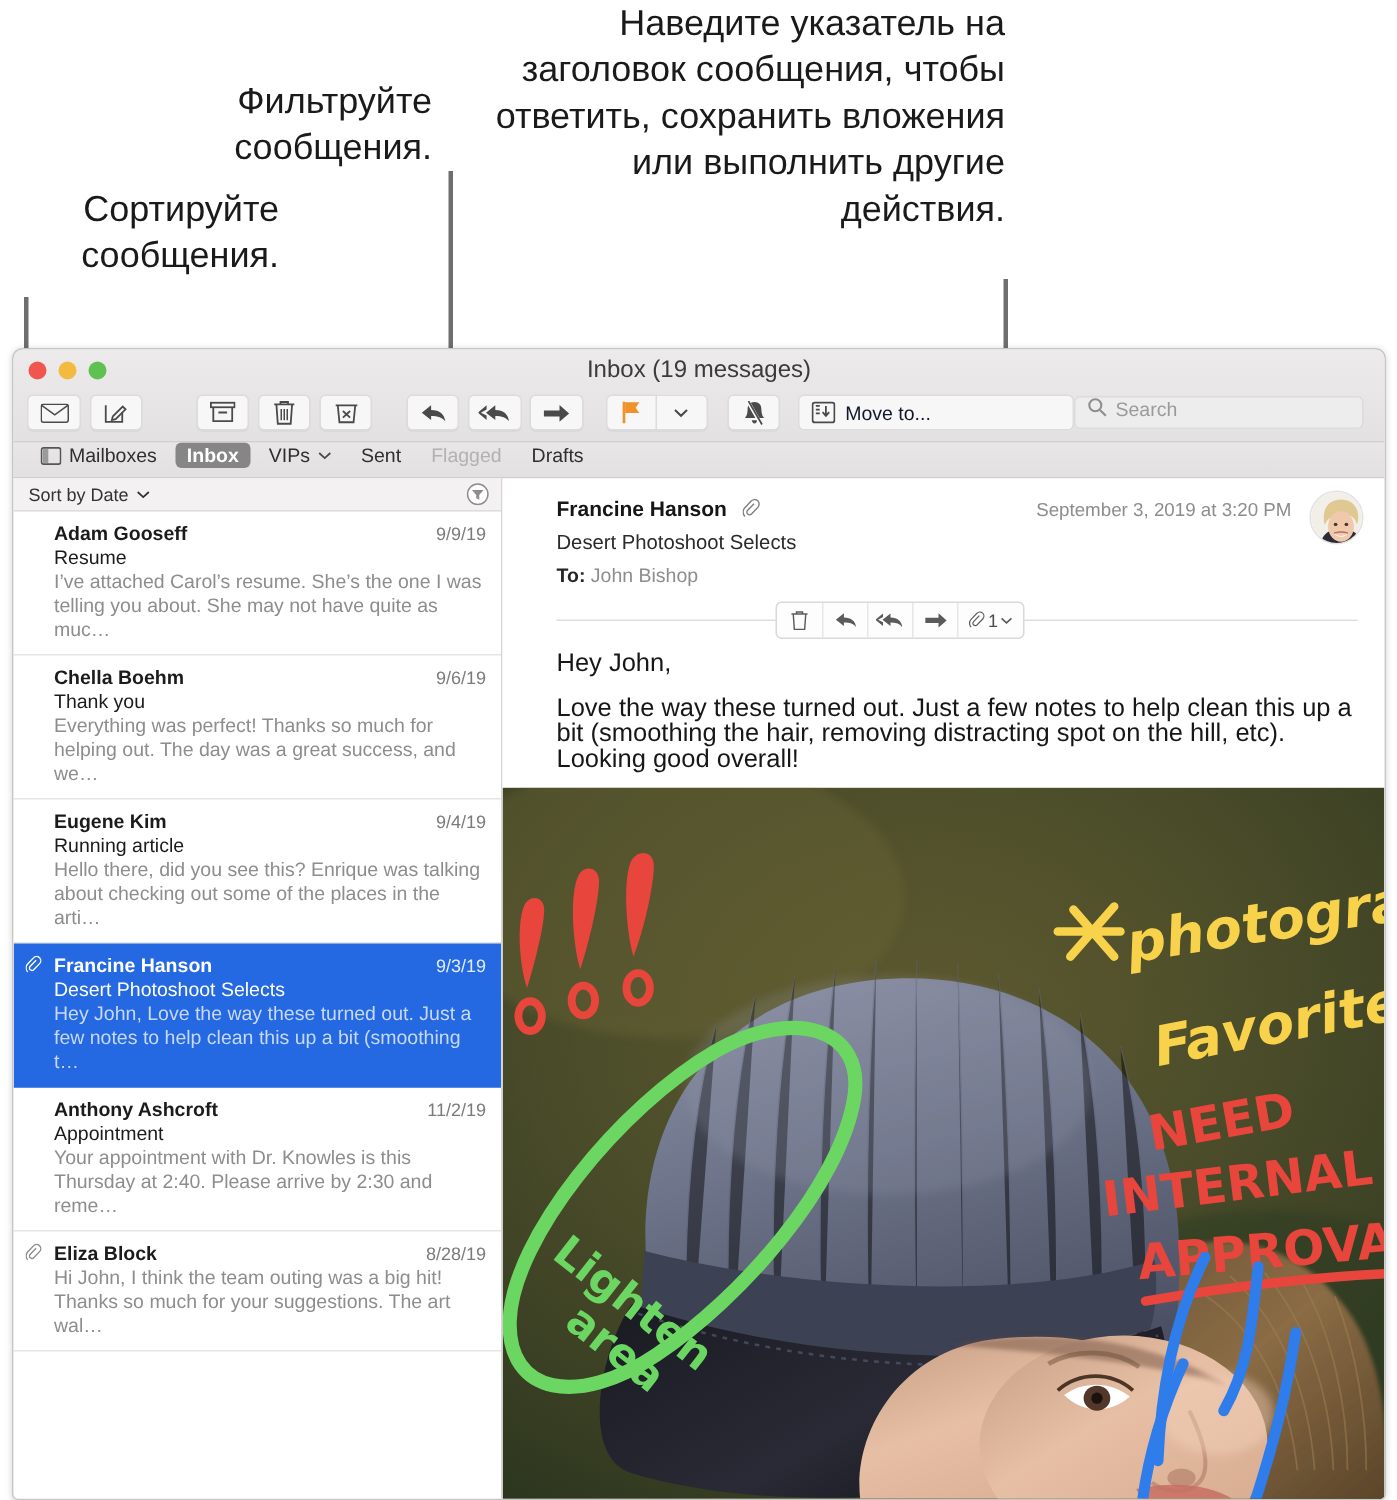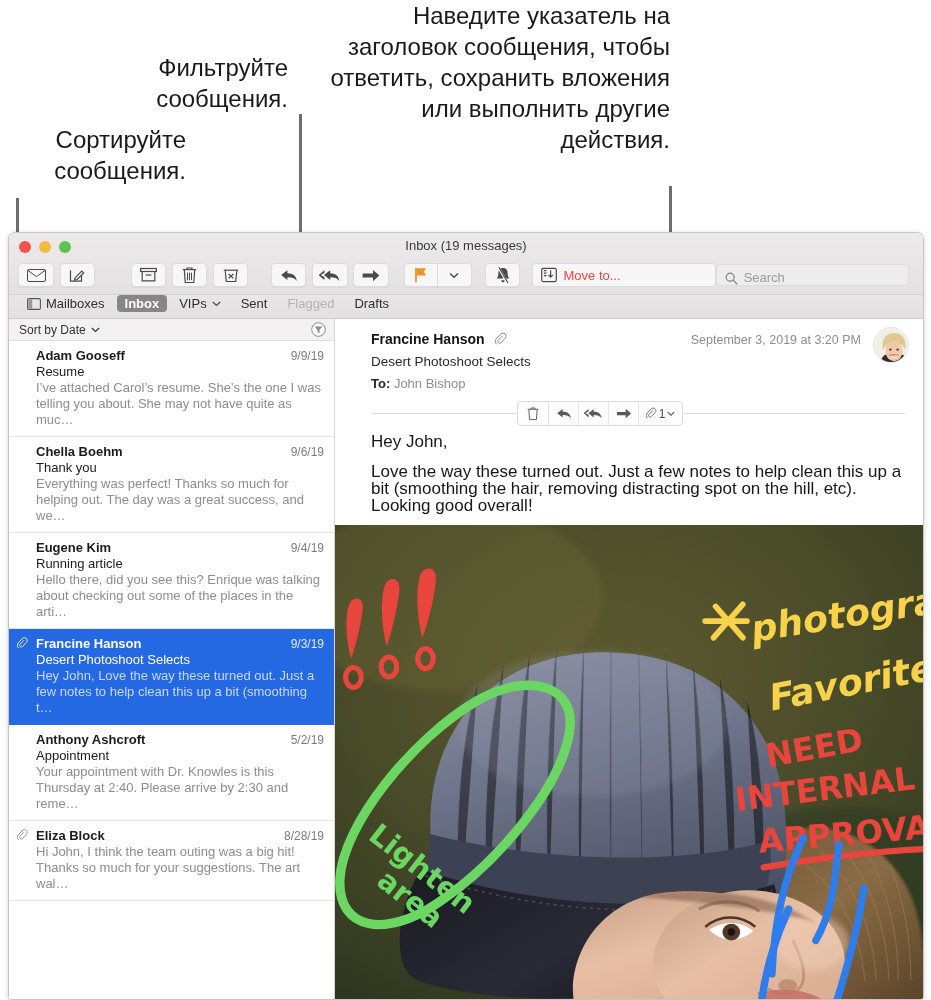--- a/index.html
+++ b/index.html
@@ -46,21 +46,21 @@
     border-bottom: 1px solid #d0cecf;
   }
   .traffic { position: absolute; top: 8px; display: flex; gap: 8px; left: 10px; }
   .light { width: 12px; height: 12px; border-radius: 50%; }
   .light.r { background: #f0564e; }
   .light.y { background: #f2bb3f; }
   .light.g { background: #5fc152; }
 
   #win-title {
     position: absolute; top: 5px; left: 0; width: 100%;
-    text-align: center; font-size: 13px; color: #3b3b3b;
+    text-align: center; font-size: 16px; color: #3b3b3b;
   }
 
   #toolbar {
     position: absolute; top: 25px; left: 0; width: 100%;
     height: 34px;
     display: flex; align-items: center;
   }
   .tb-btn {
     height: 24px; min-width: 34px;
     background: #f7f7f7;
@@ -71,27 +71,27 @@
     box-shadow: 0 1px 0 rgba(0,0,0,0.04);
   }
   .tb-group { display: flex; }
   .tb-group .tb-btn { border-radius: 0; border-left-width: 0; }
   .tb-group .tb-btn:first-child { border-radius: 4px 0 0 4px; border-left-width: 1px; }
   .tb-group .tb-btn:last-child { border-radius: 0 4px 4px 0; }
   .sp { width: 12px; }
   .moveto {
     height: 24px; background: #f7f7f7; border: 1px solid #dcdcdc;
     border-radius: 4px; display: flex; align-items: center;
-    padding: 0 10px 0 8px; gap: 7px; font-size: 13px; color: #ef4444;
+    padding: 0 10px 0 8px; gap: 7px; font-size: 13px; color: #0f172a;
     width: 196px;
   }
   .searchfield {
     height: 22px; width: 206px;
     background: #ededed; border: 1px solid #dcdcdc; border-radius: 4px;
-    display: flex; align-items: flex-end; gap: 6px; padding: 0 8px;
+    display: flex; align-items: flex-start; gap: 6px; padding: 0 8px;
     color: #9a9a9a; font-size: 13px;
   }
 
   
   #favbar {
     height: 24px;
     background: linear-gradient(to bottom,#e8e6e6,#e2e0e0);
     border-bottom: 1px solid #cfcdce;
     display: flex; align-items: flex-start; gap: 4px;
     padding-left: 10px;
@@ -390,21 +390,21 @@
               <div class="row-top">
                 <span class="sender">Francine Hanson</span>
                 <span class="date">9/3/19</span>
               </div>
               <div class="subject">Desert Photoshoot Selects</div>
               <div class="snippet">Hey John, Love the way these turned out. Just a few notes to help clean this up a bit (smoothing t…</div>
             </div>
             <div class="row">
               <div class="row-top">
                 <span class="sender">Anthony Ashcroft</span>
-                <span class="date">5/2/19</span>
+                <span class="date">11/2/19</span>
               </div>
               <div class="subject">Appointment</div>
               <div class="snippet">Your appointment with Dr. Knowles is this Thursday at 2:40. Please arrive by 2:30 and reme…</div>
             </div>
             <div class="row">
               <span class="clip"><svg width="11" height="13" viewBox="0 0 12 14">
                   <path d="M9.4 4.1 l-5.2 5.4 c-0.9 0.9 -0.9 2.3 0 3.1 c0.9 0.8 2.3 0.8 3.1 -0.1 l5.2 -5.4 c1.4 -1.5 1.4 -3.9 -0.1 -5.3 c-1.5 -1.4 -3.9 -1.3 -5.3 0.2 l-5.2 5.4 c-1.9 2 -1.9 5.2 0.1 7.1" fill="none" stroke="currentColor" stroke-width="1.2" transform="scale(0.82)"></path>
                 </svg></span>
               <div class="row-top">
                 <span class="sender">Eliza Block</span>

